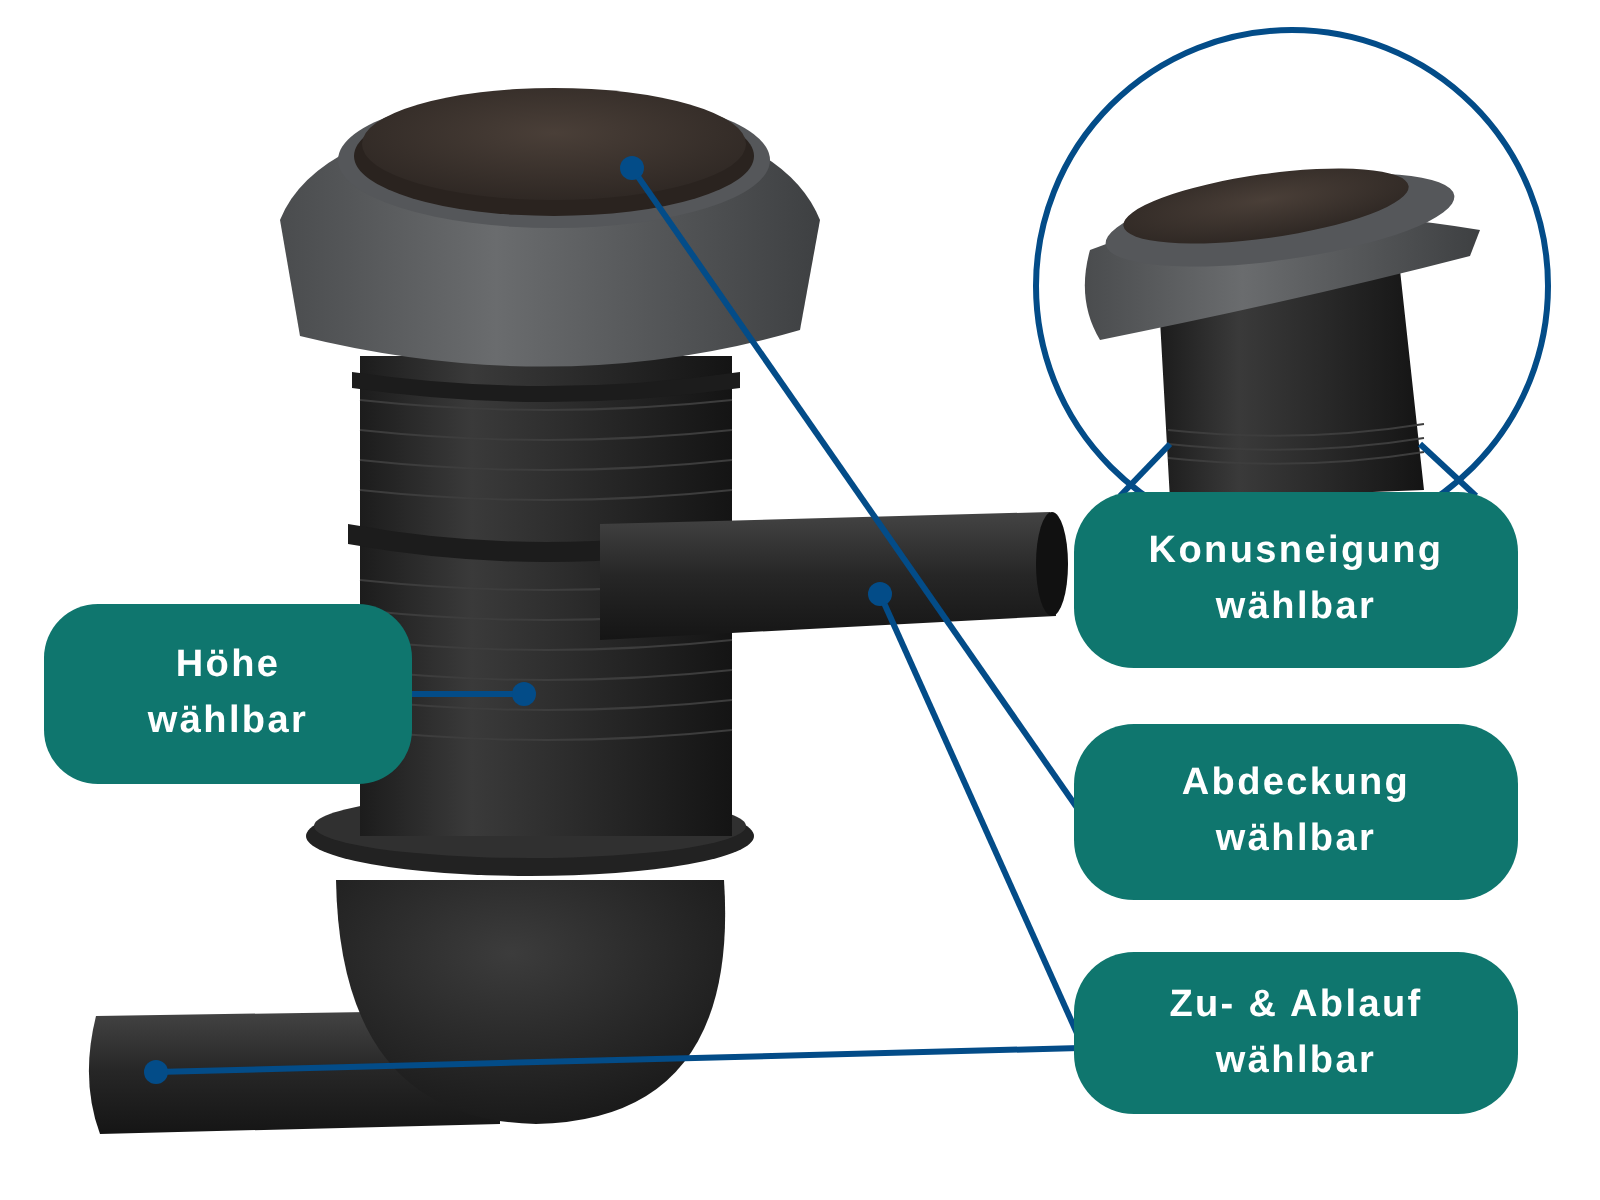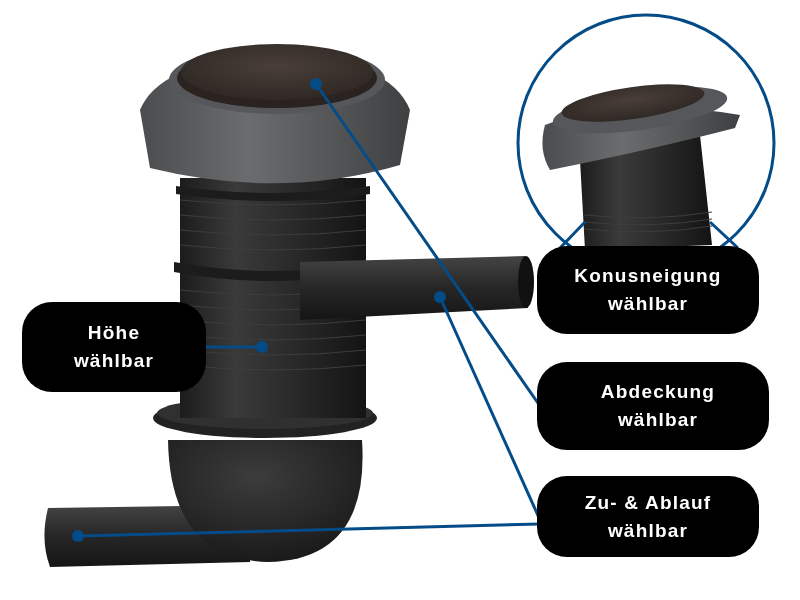--- a/index.html
+++ b/index.html
@@ -1,22 +1,22 @@
 <!DOCTYPE html>
 <html><head>
 <meta charset="utf-8">
 <style>
   html,body{margin:0;padding:0;background:#ffffff;}
   body{width:800px;height:600px;position:relative;overflow:hidden;font-family:"Liberation Sans",sans-serif;}
   #scene{position:absolute;left:0;top:0;width:800px;height:600px;}
-  .label{position:absolute;background:#000000;color:#ffffff;border-radius:30px;display:flex;flex-direction:column;align-items:center;justify-content:center;font-family:"Liberation Sans",sans-serif;font-weight:bold;font-size:19px;line-height:28px;letter-spacing:1.2px;text-align:center;}
+  .label{position:absolute;background:#0f766e;color:#ffffff;border-radius:30px;display:flex;flex-direction:column;align-items:center;justify-content:center;font-family:"Liberation Sans",sans-serif;font-weight:bold;font-size:19px;line-height:28px;letter-spacing:1.2px;text-align:center;}
   .label span{display:block;}
-  #lbl-hoehe{left:22px;top:302px;width:184px;height:90px;}
+  #lbl-hoehe{left:22px;top:302px;width:184px;height:90px;border-radius:27px;}
   #lbl-konus{left:537px;top:246px;width:222px;height:88px;}
-  #lbl-abdeck{left:537px;top:362px;width:222px;height:88px;padding-left:10px;}
+  #lbl-abdeck{left:537px;top:362px;width:222px;height:88px;}
   #lbl-zuab{left:537px;top:476px;width:222px;height:81px;}
 </style>
 </head>
 <body>
 
 <svg id="scene" viewBox="0 0 800 600" xmlns="http://www.w3.org/2000/svg">
   <defs>
     <linearGradient id="shaftGrad" x1="0" x2="1" y1="0" y2="0">
       <stop offset="0" stop-color="#1c1c1c"></stop>
       <stop offset="0.3" stop-color="#3a3a3a"></stop>

